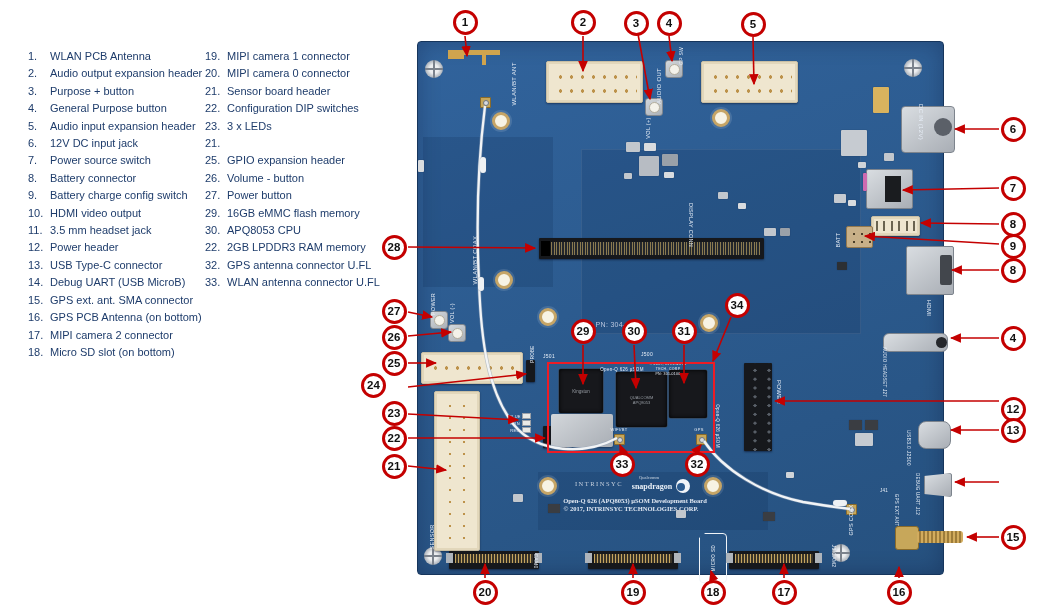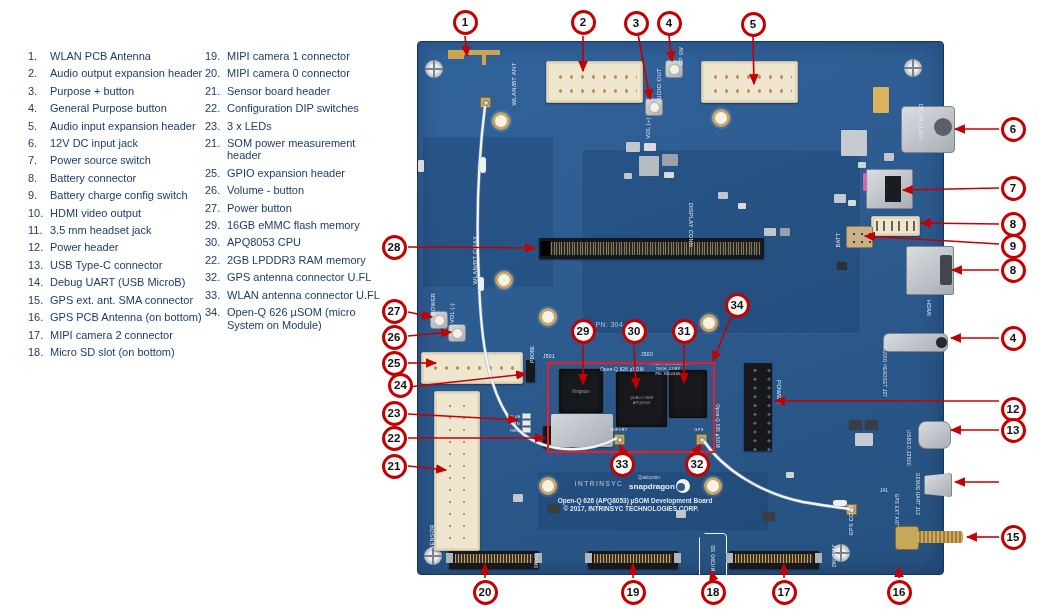--- a/index.html
+++ b/index.html
@@ -49,21 +49,21 @@
         box-shadow:inset 0 0 4px #000,0 0 0 .5px #3a3f46;display:flex;flex-direction:column;
         align-items:center;justify-content:center;text-align:center;}
   #som-outline{position:absolute;left:129px;top:320px;width:164px;height:87px;border:2.5px solid #ee1c25;z-index:20;}
 
   #sd-outline{position:absolute;left:281px;top:491px;width:26px;height:48px;border:1.5px solid #f0f4f8;
               border-radius:4px;clip-path:polygon(22% 0,100% 0,100% 100%,0 100%,0 10%);}
   #sd-outline span{position:absolute;left:50%;top:50%;transform:translate(-50%,-50%) rotate(-90deg);
                    font-size:4.5px;color:#eef2f7;white-space:nowrap;letter-spacing:.5px;}
 
   #footer-logos{position:absolute;left:0;top:0;}
-  .flabel{position:absolute;transform:translate(-50%,-50%);white-space:nowrap;}
+  .flabel{position:absolute;transform:translate(-50%,-50%);white-space:nowrap;font-family:Liberation Serif, serif;}
   #swoosh{position:absolute;width:14px;height:14px;border-radius:50%;background:#f2f5f9;}
   #swoosh i{position:absolute;left:1px;top:4px;width:8px;height:8px;border-radius:50%;background:#2c5b8f;}
 
   
   #arrow-svg{position:absolute;left:0;top:0;z-index:30;pointer-events:none;}
   .callout{position:absolute;width:25px;height:25px;border-radius:50%;background:#fff;
            border:3px solid #c40000;box-sizing:border-box;z-index:31;
            font-weight:bold;font-size:11.5px;color:#111;display:flex;align-items:center;justify-content:center;}
   #cable-svg{position:absolute;left:0;top:0;z-index:12;}
   .comp{z-index:6;} .silkz{z-index:8;}
@@ -163,21 +163,20 @@
       <div class="legend-item">
         <span class="num">22.</span>
         <span class="txt">Configuration DIP switches</span>
       </div>
       <div class="legend-item">
         <span class="num">23.</span>
         <span class="txt">3 x LEDs</span>
       </div>
       <div class="legend-item">
         <span class="num">21.</span>
-        <span class="txt">SOM power measurement header</span>
       </div>
       <div class="legend-item">
         <span class="num">25.</span>
         <span class="txt">GPIO expansion header</span>
       </div>
       <div class="legend-item">
         <span class="num">26.</span>
         <span class="txt">Volume - button</span>
       </div>
       <div class="legend-item">
@@ -196,24 +195,20 @@
         <span class="num">22.</span>
         <span class="txt">2GB LPDDR3 RAM memory</span>
       </div>
       <div class="legend-item">
         <span class="num">32.</span>
         <span class="txt">GPS antenna connector U.FL</span>
       </div>
       <div class="legend-item">
         <span class="num">33.</span>
         <span class="txt">WLAN antenna connector U.FL</span>
-      </div>
-      <div class="legend-item">
-        <span class="num">34.</span>
-        <span class="txt">Open-Q 626 µSOM (micro System on Module)</span>
       </div>
     </div>
 
   <div id="board">
     <div class="dark-zone" style="left:163px;top:107px;width:278px;height:183px;"></div>
     <div class="dark-zone" style="left:5px;top:95px;width:130px;height:150px;border:none;"></div>
     <div class="dark-zone" style="left:120px;top:430px;width:230px;height:58px;border:none;"></div>
 
     <div class="comp" style="position:absolute;left:28px;top:8px;width:56px;height:20px;">
       <div style="position:absolute;left:2px;top:0;width:52px;height:5px;background:#cfa44e;"></div>
@@ -486,21 +481,21 @@
       <div class="callout" style="left: 1000.5px; top: 469.5px; margin-left: 40px;">14</div>
       <div class="callout" style="left: 1000.5px; top: 524.5px;">15</div>
       <div class="callout" style="left: 886.5px; top: 579.5px;">16</div>
       <div class="callout" style="left: 771.5px; top: 579.5px;">17</div>
       <div class="callout" style="left: 700.5px; top: 579.5px;">18</div>
       <div class="callout" style="left: 620.5px; top: 579.5px;">19</div>
       <div class="callout" style="left: 472.5px; top: 579.5px;">20</div>
       <div class="callout" style="left: 381.5px; top: 453.5px;">21</div>
       <div class="callout" style="left: 381.5px; top: 425.5px;">22</div>
       <div class="callout" style="left: 381.5px; top: 400.5px;">23</div>
-      <div class="callout" style="left: 388px; top: 372.5px;">24</div>
+      <div class="callout" style="left: 361px; top: 372.5px;">24</div>
       <div class="callout" style="left: 381.5px; top: 350.5px;">25</div>
       <div class="callout" style="left: 381.5px; top: 324.5px;">26</div>
       <div class="callout" style="left: 381.5px; top: 298.5px;">27</div>
       <div class="callout" style="left: 381.5px; top: 234.5px;">28</div>
       <div class="callout" style="left: 570.5px; top: 318.5px;">29</div>
       <div class="callout" style="left: 621.5px; top: 318.5px;">30</div>
       <div class="callout" style="left: 671.5px; top: 318.5px;">31</div>
       <div class="callout" style="left: 684.5px; top: 451.5px;">32</div>
       <div class="callout" style="left: 609.5px; top: 451.5px;">33</div>
       <div class="callout" style="left: 724.5px; top: 292.5px;">34</div>

